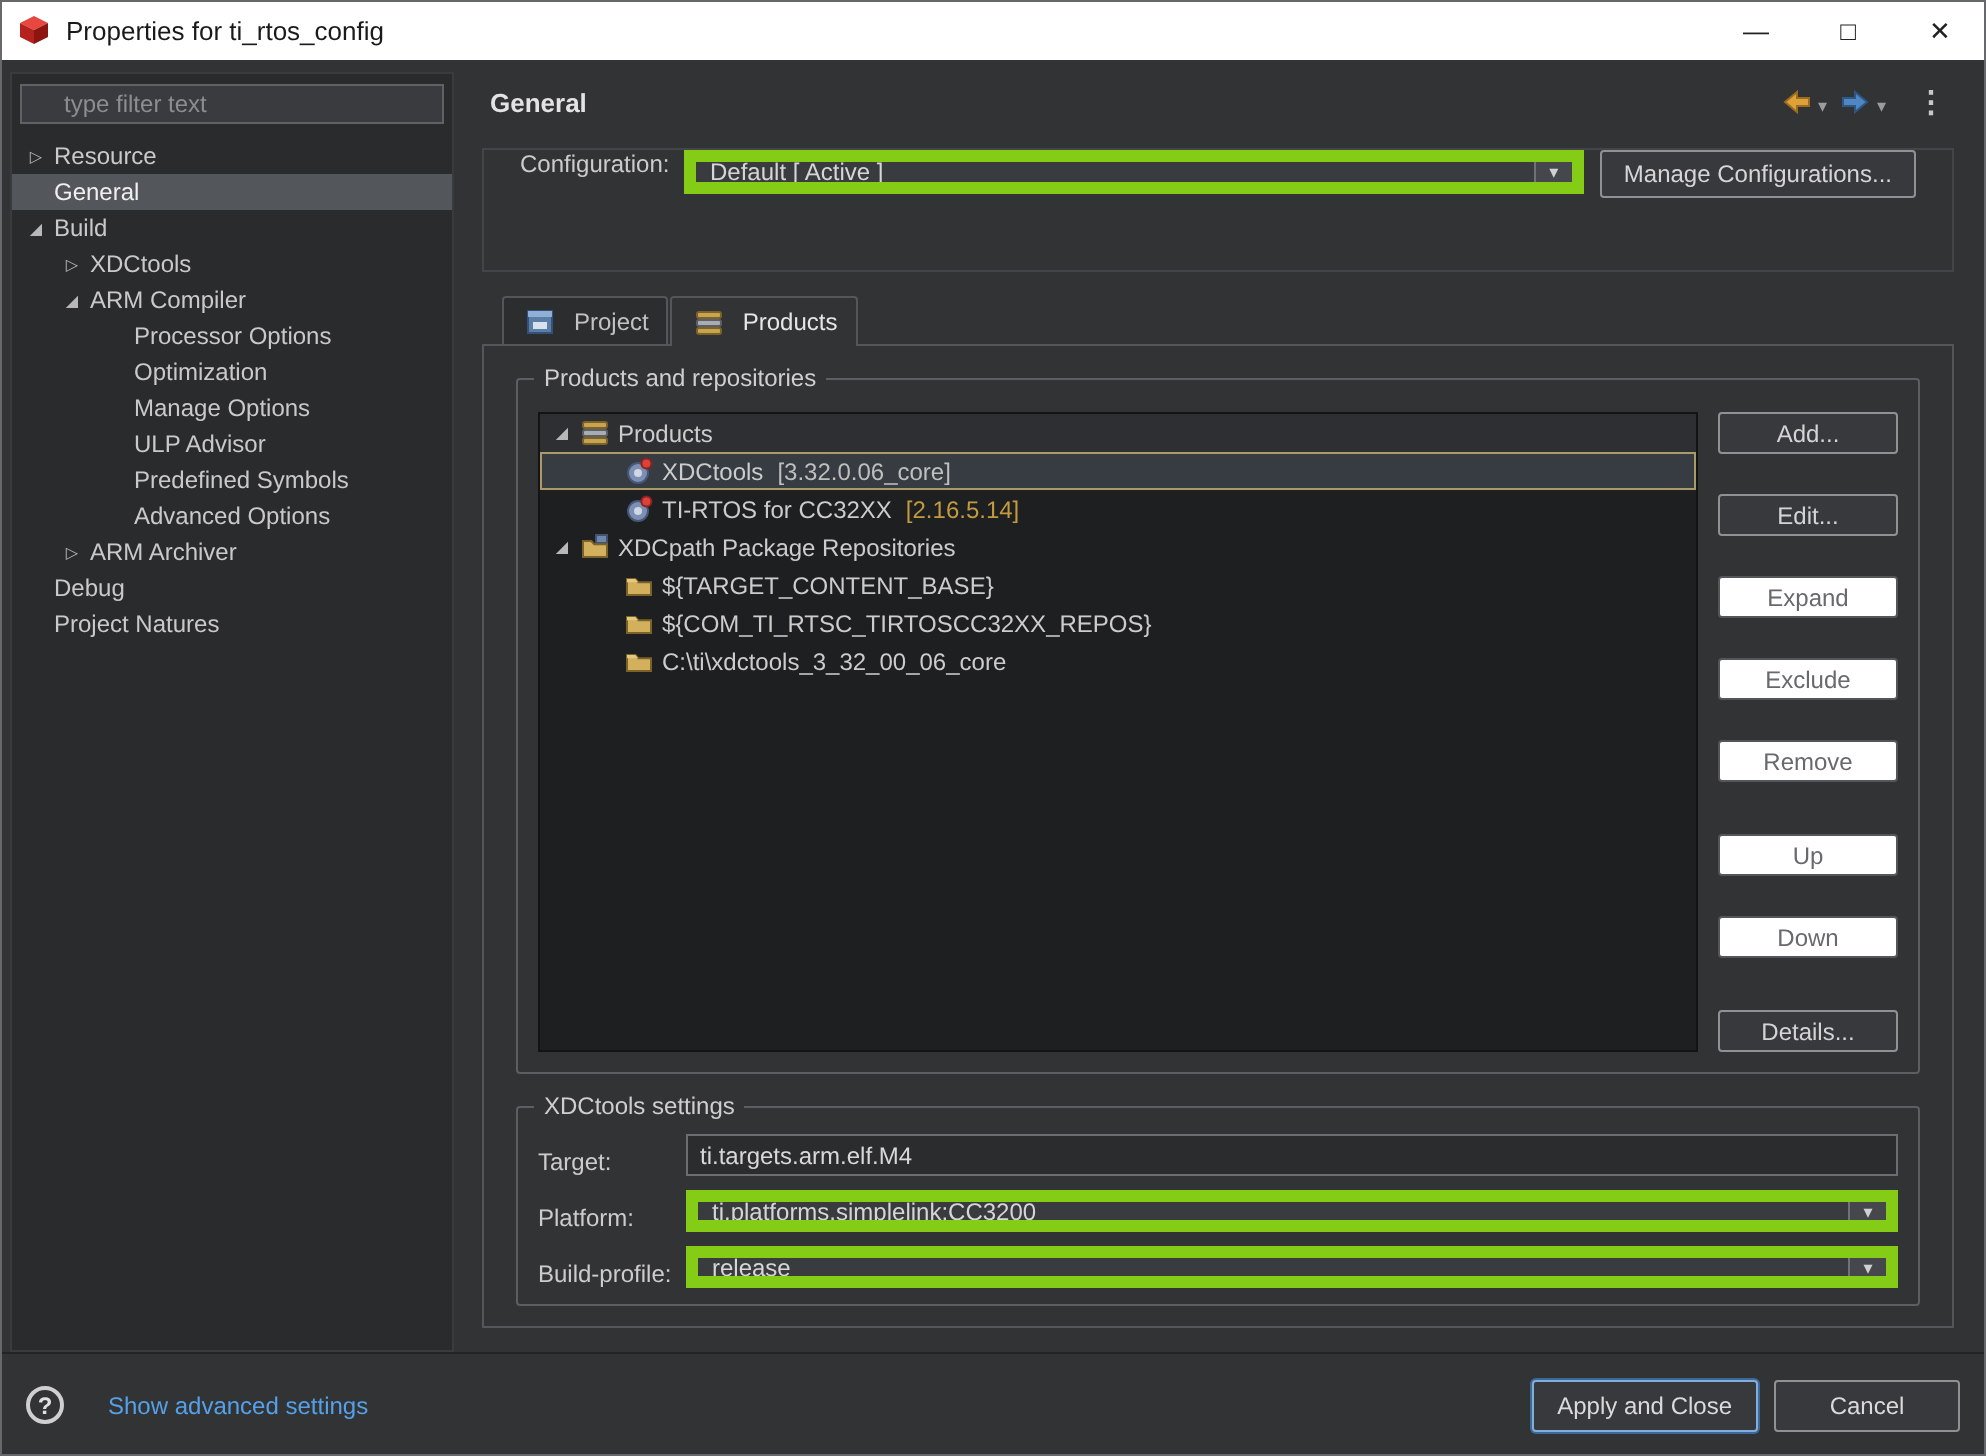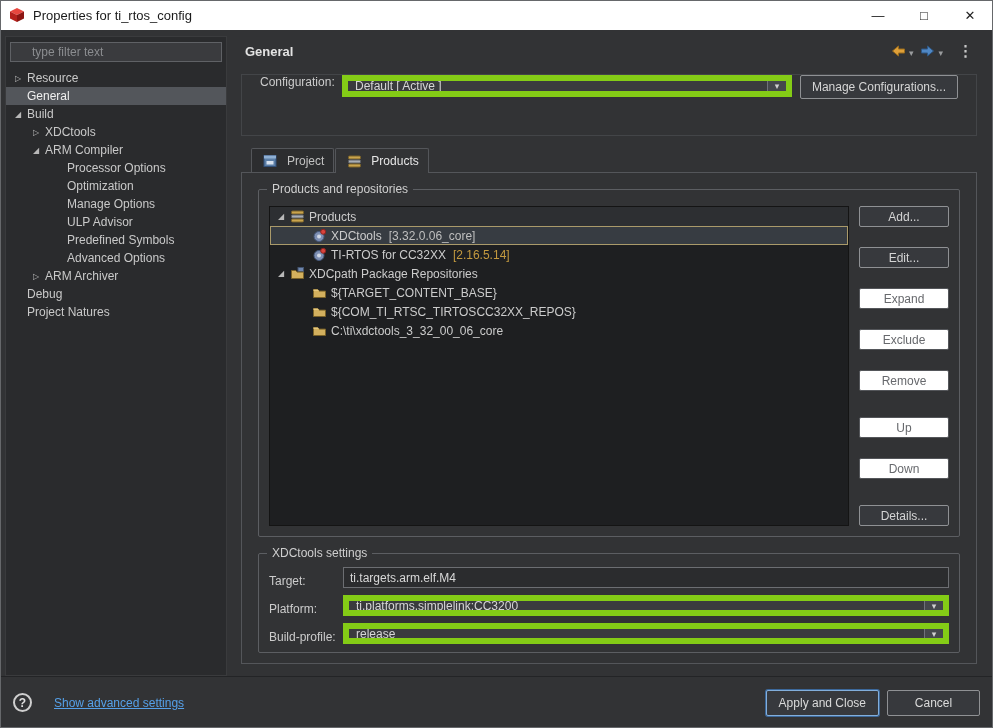--- a/index.html
+++ b/index.html
@@ -69,21 +69,21 @@
   .ver.hl{color:var(--ver-hl,#c49a3f)}
 
   .g2{margin-top:16px;height:100px;padding:13px 10px 6px}
   .frow{display:flex;align-items:flex-end;margin-bottom:7px}
   .flab{width:74px;flex:none}
   .tinput{flex:1;height:21px;background:#2b2c2e;border:1px solid #6c6e72;color:#d8d8d8;padding:0 6px;font:12px "Liberation Sans",sans-serif}
   .fcombo{flex:1;height:21px}
 
   .footer{position:absolute;left:0;right:0;bottom:0;height:52px;border-top:1px solid #232426;display:flex;align-items:center;padding:0 13px;background:#323335}
   .help-circle{width:19px;height:19px;border:2px solid #cfcfcf;border-radius:50%;display:flex;align-items:center;justify-content:center;color:#e0e0e0;font-weight:bold;font-size:12px;margin-right:22px;flex:none;cursor:default}
-  .adv-link{color:var(--link,#55a0e8);text-decoration:underline;cursor:pointer}
+  .adv-link{color:var(--link,#55a0e8);cursor:pointer}
   .fspacer{flex:1}
   .fbtn{height:26px;min-width:93px;padding:0 12px;margin-left:8px;background:#37393d;border:1px solid #8f9194;color:#dadada;font:12px "Liberation Sans",sans-serif;border-radius:2px;cursor:default}
   .fbtn.primary{border-color:#82aedb;box-shadow:0 0 0 1px #3c689a}
 </style>
 </head>
 <body>
 
 <div class="titlebar">
   <span class="app-icon">
       <svg width="16" height="16" viewBox="0 0 16 16">

